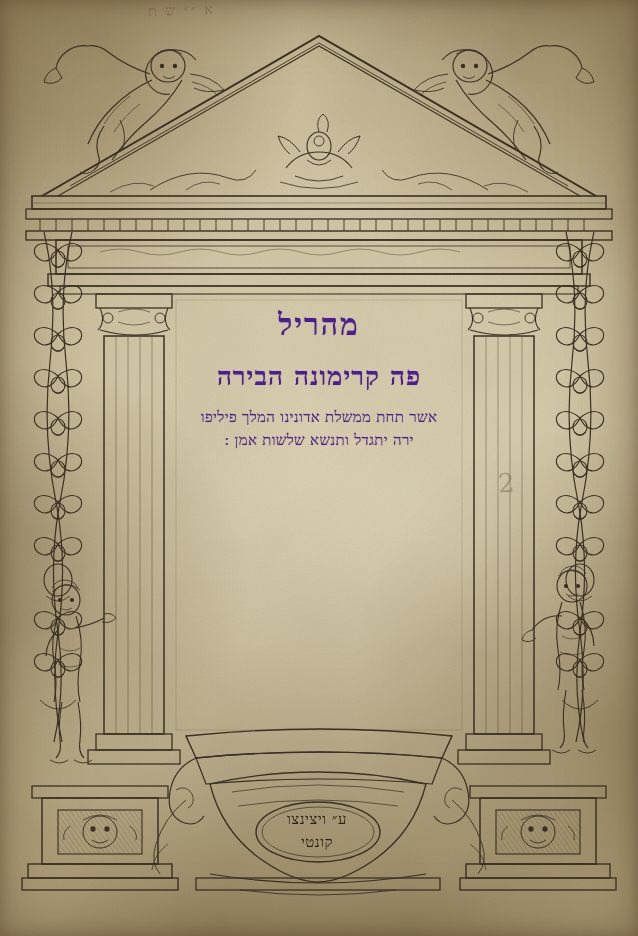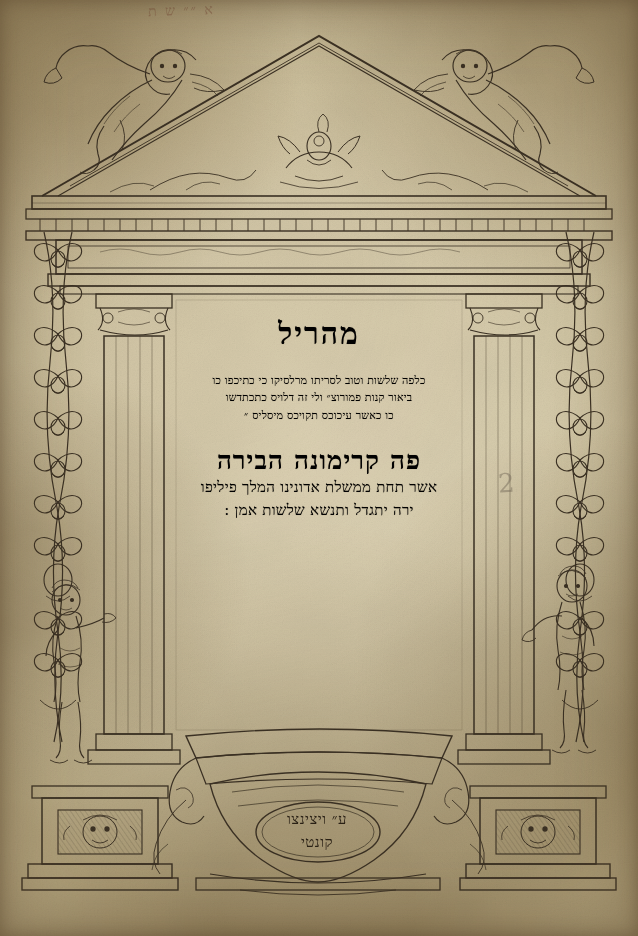--- a/index.html
+++ b/index.html
@@ -59,24 +59,24 @@
     inset: 0;
     width: 638px;
     height: 936px;
     pointer-events: none;
   }
 
   
   .textblock {
     position: absolute;
     left: 120px;
-    top: 318px;
+    top: 309px;
     width: 398px;
     text-align: center;
-    color: #000000;
+    color: #4c1d95;
     direction: rtl;
     font-family: "DejaVu Serif", serif;
     text-shadow: 0 0 1px rgba(60,45,25,.35);
   }
   .line { white-space: nowrap; }
   .title-main {
     font-size: 30px;
     letter-spacing: 2px;
     line-height: 1.05;
     margin-bottom: 10px;
@@ -95,20 +95,21 @@
     line-height: 1.62;
     letter-spacing: .2px;
   }
   .place {
     margin-top: 20px;
     font-size: 26px;
     letter-spacing: 1px;
     font-weight: 600;
   }
   .blk-c {
+    margin-top: 14px;
   }
   .blk-c .line {
     font-size: 15px;
     line-height: 1.55;
     letter-spacing: .3px;
   }
   .imprint {
     position: absolute;
     left: 247px;
     top: 808px;
@@ -486,25 +487,20 @@
         <rect x="176" y="300" width="286" height="430" stroke-width="0.6" opacity="0.25"></rect>
       </g>
 
     </g>
   </svg>
 
   <div class="textblock">
     <div class="title-main">מהריל</div>
 
 
-    <div class="blk-b">
-      <div class="line">כלפה שלשות וטוב לסריתו מרלסיקו כי כתיכפו כו</div>
-      <div class="line">ביאור קנות פמורוצ״ ולי זה דלויס כתכתדשו</div>
-      <div class="line">כו כאשר עיכוכס תקויכס מיסליס ״</div>
-    </div>
 
     <div class="place">פה קרימונה הבירה</div>
 
     <div class="blk-c">
       <div class="line">אשר תחת ממשלת אדונינו המלך פיליפו</div>
       <div class="line">ירה יתגדל ותנשא שלשות אמן :</div>
     </div>
   </div>
 
   <div class="imprint">

